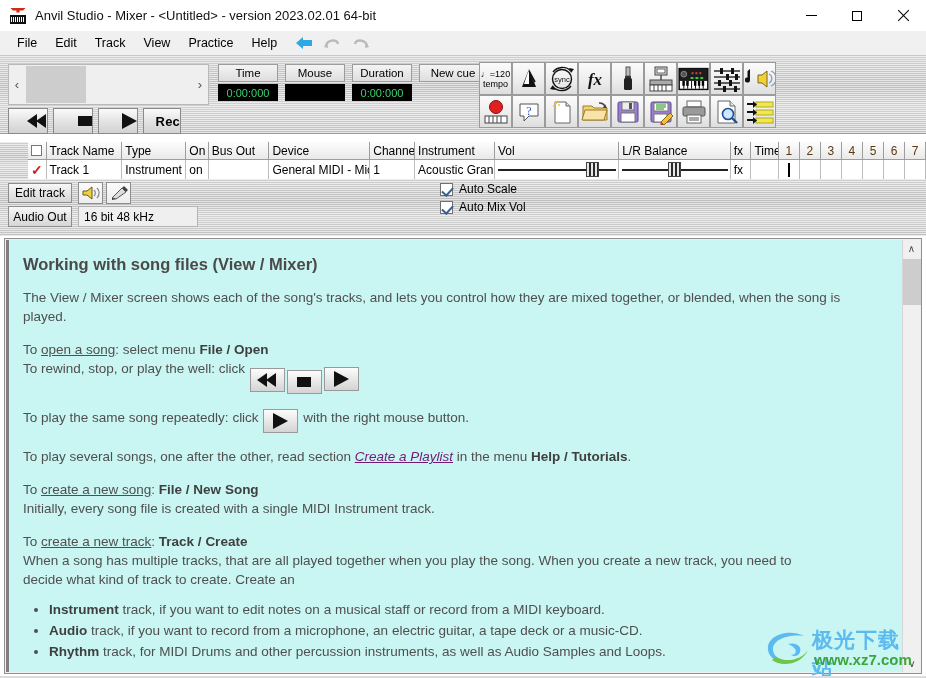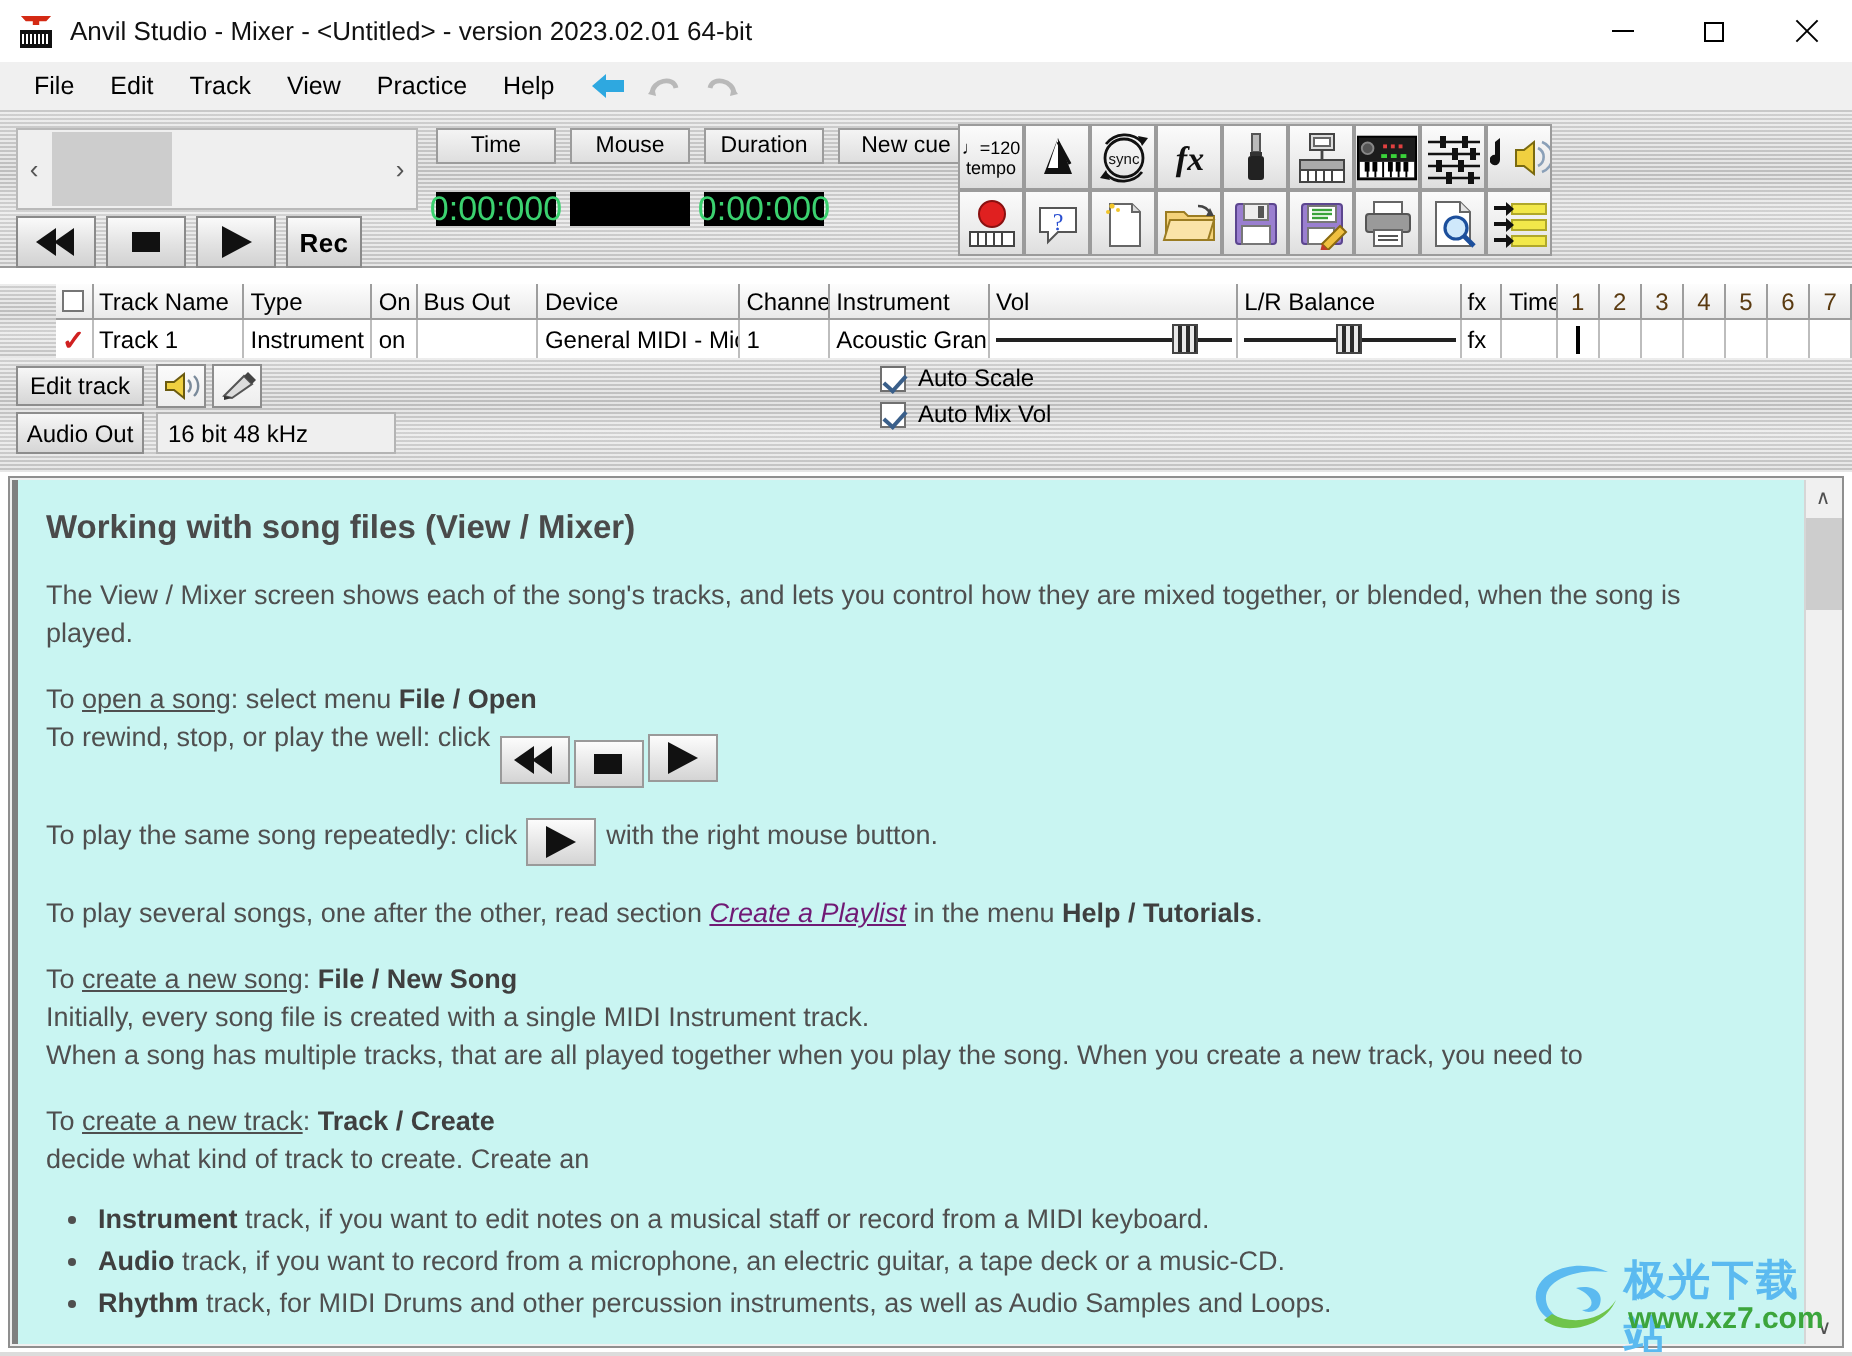--- a/index.html
+++ b/index.html
@@ -77,21 +77,21 @@
     background:#efefef; border:1px solid #b9b9b9;
     display:flex; align-items:center; justify-content:space-between;
   }
   #tk-scroll .arrow { width:16px; text-align:center; color:#555; font-size:13px; }
   #tk-thumb { position:absolute; left:17px; top:1px; width:60px; bottom:1px; background:#cdcdcd; }
 
   #transport { position:absolute; left:8px; top:52px; display:flex; gap:5px; }
   .tbtn {
     width:40px; height:26px; border:1px solid #8a8a8a;
     background:linear-gradient(180deg,#fafafa,#e2e2e2 55%,#d2d2d2);
-    display:flex; align-items:center; justify-content:center;
+    display:flex; align-items:center; justify-content:flex-end;
   }
   .tbtn.rec { width:38px; font-weight:bold; font-size:13px; color:#000; }
   .tbtn.rec span { letter-spacing:.2px; }
   .ic-rew, .ic-play { width:0;height:0; }
   .ic-rew {
     width:20px; height:14px; position:relative;
   }
   .ic-rew::before, .ic-rew::after{
     content:""; position:absolute; top:0;
     border-top:7px solid transparent; border-bottom:7px solid transparent;
@@ -107,22 +107,22 @@
   .tp { width:60px; }
   .tp.w-new { width:68px; }
   .tp-label {
     height:18px; border:1px solid #9c9c9c;
     background:linear-gradient(180deg,#f4f4f4,#dedede);
     font-size:11.5px; display:flex; align-items:center; justify-content:center;
     color:#000;
   }
   .tp-lcd {
     height:17px; background:#000; color:#3bd16f;
-    font-size:17px; display:flex; align-items:center; justify-content:center;
-    margin-top:14px; font-family:"Liberation Sans", sans-serif;
+    font-size:11px; display:flex; align-items:center; justify-content:center;
+    margin-top:2px; font-family:"Liberation Sans", sans-serif;
   }
 
   
   #icongrid { position:absolute; left:479px; top:6px; display:flex; }
   .igcol { display:flex; flex-direction:column; }
   .igc {
     width:33px; height:33px; border:1px solid #9b9b9b;
     background:linear-gradient(180deg,#fbfbfb,#ececec 60%,#dedede);
     display:flex; align-items:center; justify-content:center;
     position:relative; overflow:hidden;
@@ -722,24 +722,24 @@
 
       <div class="p gap">
         <span>To play several songs, one after the other, read section </span><span class="lnk">Create a Playlist</span><span> in the menu </span><span class="b">Help / Tutorials</span><span>.</span>
       </div>
 
       <div class="p gap">
         <span>To </span><span class="u">create a new song</span><span>: </span><span class="b">File / New Song</span>
       </div>
       <div class="p">Initially, every song file is created with a single MIDI Instrument track.</div>
 
-      <div class="p">When a song has multiple tracks, that are all played together when you play the song. When you create a new track, you need to</div>
       <div class="p gap">
         <span>To </span><span class="u">create a new track</span><span>: </span><span class="b">Track / Create</span>
       </div>
+      <div class="p">When a song has multiple tracks, that are all played together when you play the song. When you create a new track, you need to</div>
       <div class="p">decide what kind of track to create. Create an</div>
 
       <ul class="bul">
         <li><span class="b">Instrument</span><span> track, if you want to edit notes on a musical staff or record from a MIDI keyboard.</span></li>
         <li><span class="b">Audio</span><span> track, if you want to record from a microphone, an electric guitar, a tape deck or a music-CD.</span></li>
         <li><span class="b">Rhythm</span><span> track, for MIDI Drums and other percussion instruments, as well as Audio Samples and Loops.</span></li>
       </ul>
 
     </div>
   </div>

